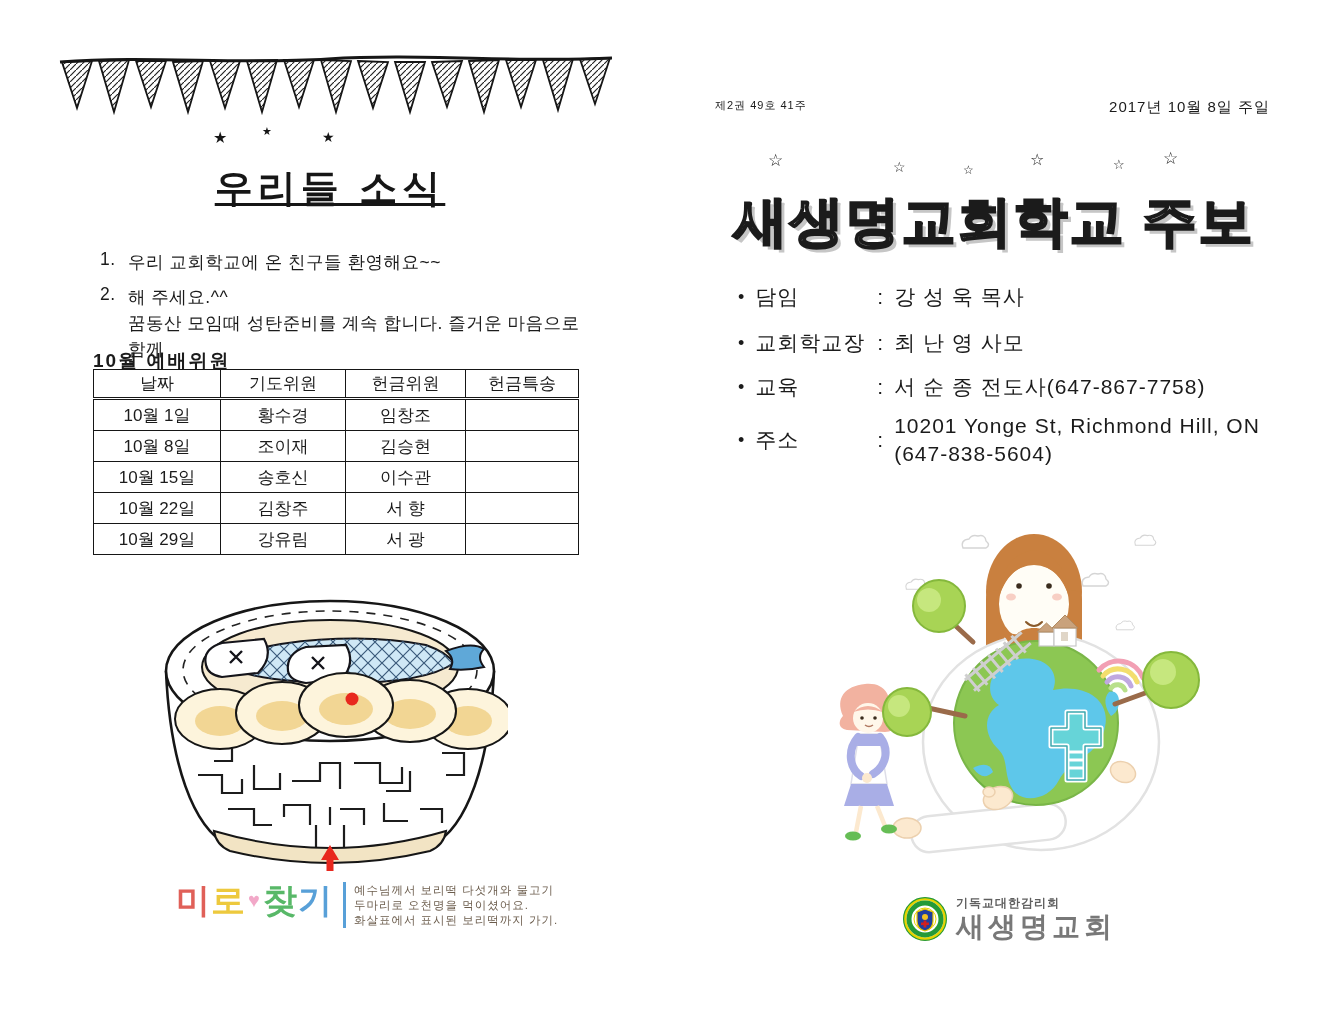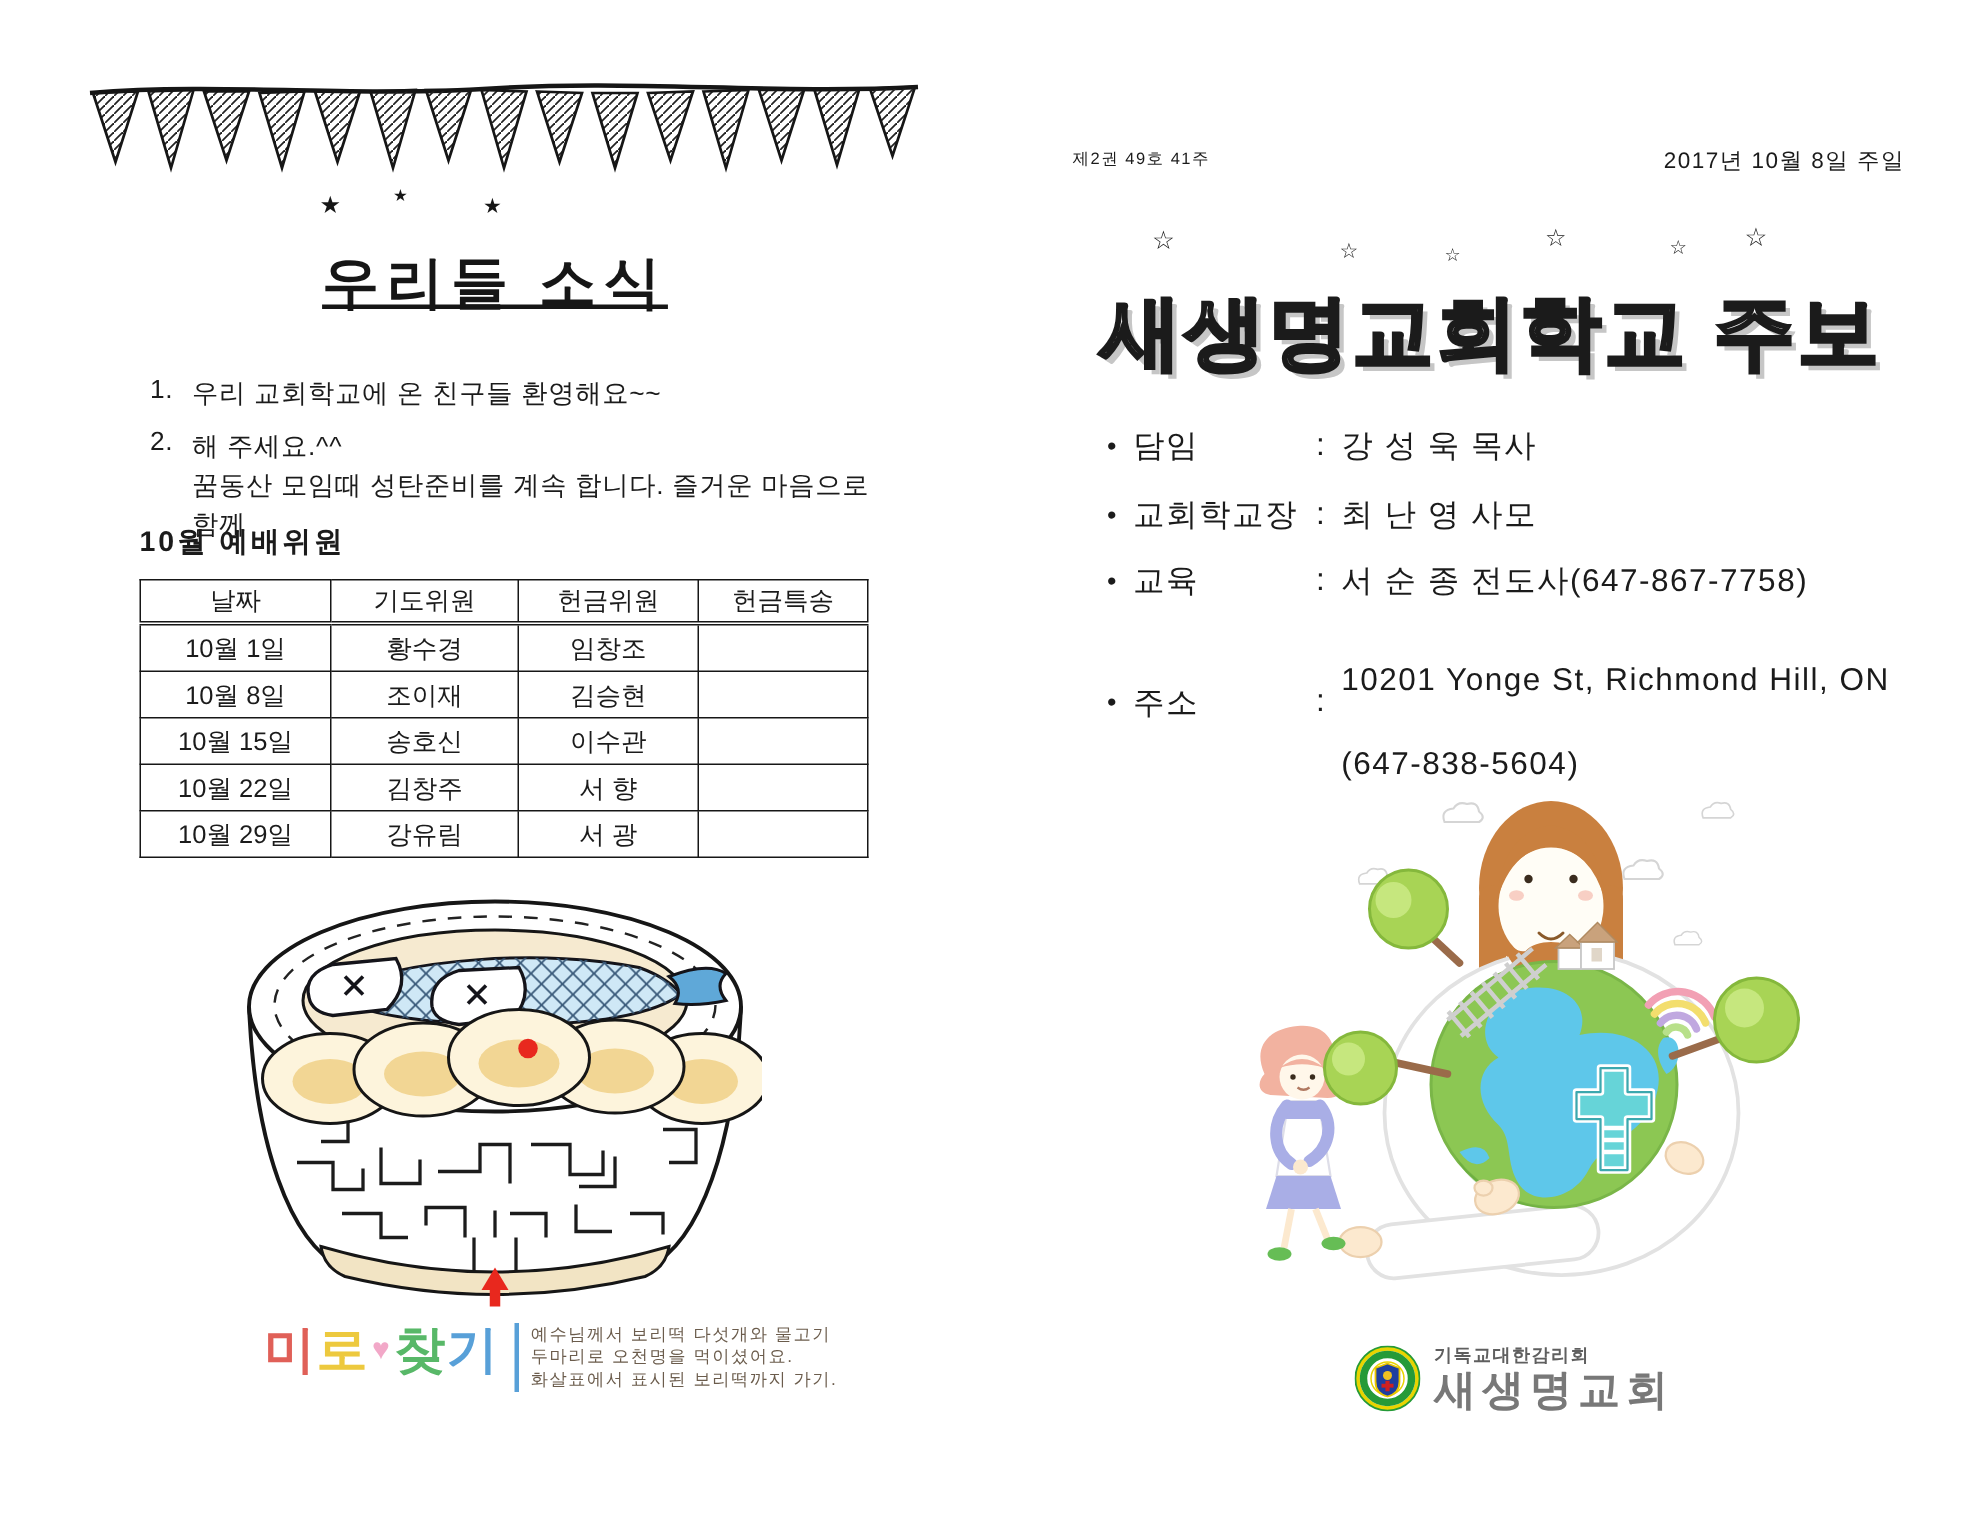--- a/index.html
+++ b/index.html
@@ -13,21 +13,21 @@
     left:130px;top:138px;width:400px;text-align:center;
     font-size:38px;font-weight:bold;letter-spacing:5px;color:#161616;text-decoration:underline;
   }
   .star{color:#161616;line-height:1;}
   .star.outline{color:#1b1b1b;font-weight:normal;}
   .notice{left:100px;font-size:17.5px;letter-spacing:.5px;display:flex;}
   .notice .num{width:28px;flex:0 0 28px;}
   .notice .nlines div{line-height:26px;}
   .table-title{left:93px;top:348px;width:485px;text-align:left;font-size:19px;font-weight:bold;letter-spacing:2px;}
   table.worship{
-    left:93px;top:386px;border-collapse:collapse;table-layout:fixed;
+    left:93px;top:369px;border-collapse:collapse;table-layout:fixed;
     font-size:17px;position:absolute;background:#fff;
   }
   table.worship td,table.worship th{
     border:1.6px solid #161616;text-align:center;padding:0;font-weight:normal;
   }
   table.worship th{height:27px;border-bottom:3.5px double #161616;}
   table.worship td{height:30px;}
   .c0{width:127px}.c1{width:125px}.c2{width:120px}.c3{width:113px}
   
   .maze-caption{left:176px;top:880px;display:flex;align-items:flex-start;}
@@ -44,21 +44,21 @@
     color:#ffffff;-webkit-text-stroke:2.2px #1b1b1b;text-shadow:4px 4px 0 #c6c6c6;
     white-space:nowrap;
   }
   @supports not (-webkit-text-stroke:1px black){
     .big-title{color:#222;text-shadow:none;}
   }
   .info-row{left:738px;display:flex;align-items:center;font-size:21px;letter-spacing:1px;}
   .info-row .bullet{font-size:18px;margin-right:10px;}
   .info-row .label{display:inline-block;width:114px;text-align:justify;text-align-last:justify;}
   .info-row .colon{margin:0 10px 0 8px;}
-  .info-row .vlines div{line-height:28px;margin-top:28px;}
+  .info-row .vlines div{line-height:28px;}
   
   .logo{left:903px;top:895px;display:flex;align-items:center;}
   .logo-text{margin-left:9px;}
   .logo-denom{font-size:12px;font-weight:bold;color:#5f5f5f;letter-spacing:1px;}
   .logo-name{font-size:28px;font-weight:bold;color:#787878;letter-spacing:4px;line-height:30px;}
 </style>
 </head>
 <body>
 
 <div>

